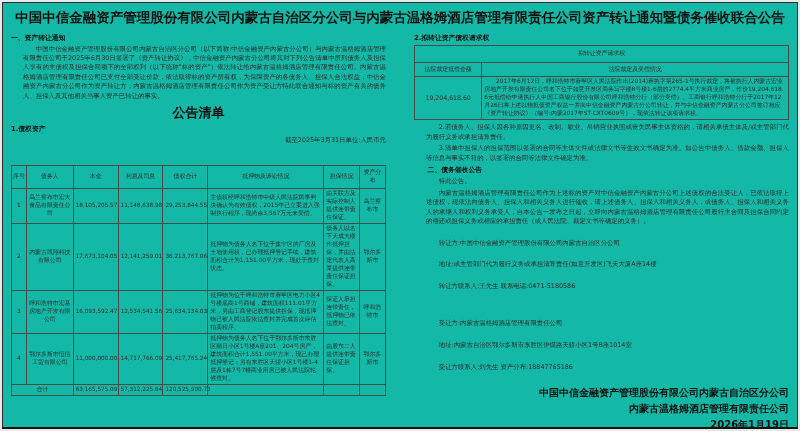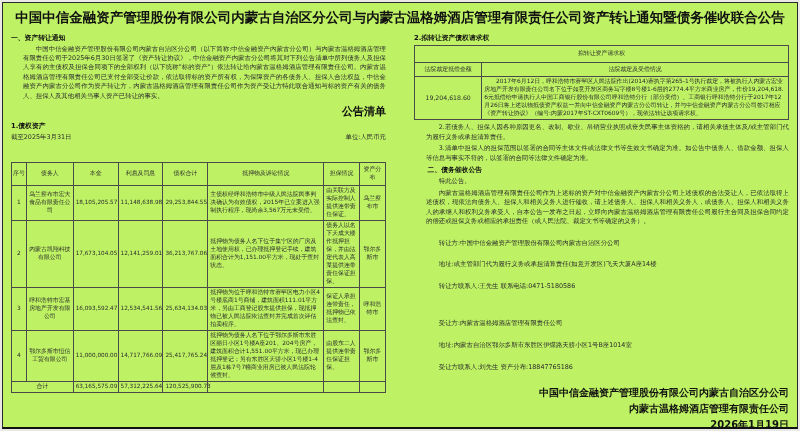--- a/index.html
+++ b/index.html
@@ -1,26 +1,26 @@
 <!DOCTYPE html>
 <html><head>
 <meta charset="utf-8">
 <style>
   html,body{margin:0;padding:0;background:#e8e8e6;}
   body{width:800px;height:431px;overflow:hidden;font-family:"DejaVu Sans",sans-serif;}
-  .sheet{box-sizing:border-box;width:796px;height:427px;margin:2px auto 0 2px;background:#bef264;
+  .sheet{box-sizing:border-box;width:796px;height:427px;margin:2px auto 0 2px;background:#14b8a6;
          border:1px solid #2a2a2a;border-bottom:2px solid #111;padding:4px 8px 2px 8px;color:#2b2b2b;overflow:hidden;}
   .doc-title{text-align:center;font-weight:bold;font-size:13.5px;line-height:1.3;margin:2px 0 4px 0;color:#111;}
   .cols{display:flex;gap:28px;}
   .col{flex:1;min-width:0;}
   p,.para{font-size:6.4px;line-height:1.48;margin:0 0 2px 12px;text-align:justify;}
   .indent{text-indent:2em;}
   .h-sub{font-size:6.8px;font-weight:bold;margin:2px 0;color:#111;}
-  .center-head{text-align:right;font-size:11px;font-weight:bold;margin:3px 0 2px 0;color:#111;}
-  .meta-line{display:flex;justify-content:space-between;font-size:6.4px;margin-bottom:20px;}
+  .center-head{text-align:center;font-size:13px;font-weight:bold;margin:3px 0 2px 0;color:#111;}
+  .meta-line{display:flex;justify-content:flex-end;font-size:6.4px;margin-bottom:20px;}
   table{border-collapse:collapse;width:100%;table-layout:fixed;}
   th,td{border:1px solid #4a4a4a;font-size:5.9px;line-height:1.35;padding:1px 2px;vertical-align:middle;
         word-break:break-all;}
   th{font-weight:normal;text-align:center;padding:3px 1px;}
   td.num{text-align:center;white-space:nowrap;font-size:5.7px;}
   td.txt{text-align:left;}
   td.ctr{text-align:center;}
   .claim-table th.span{padding:4px 0;}
   .claim-amount{text-align:center;font-size:6.2px;white-space:nowrap;}
   .sign-block{text-align:right;font-size:10px;line-height:1.6;font-weight:bold;color:#111;margin-top:4px;}

